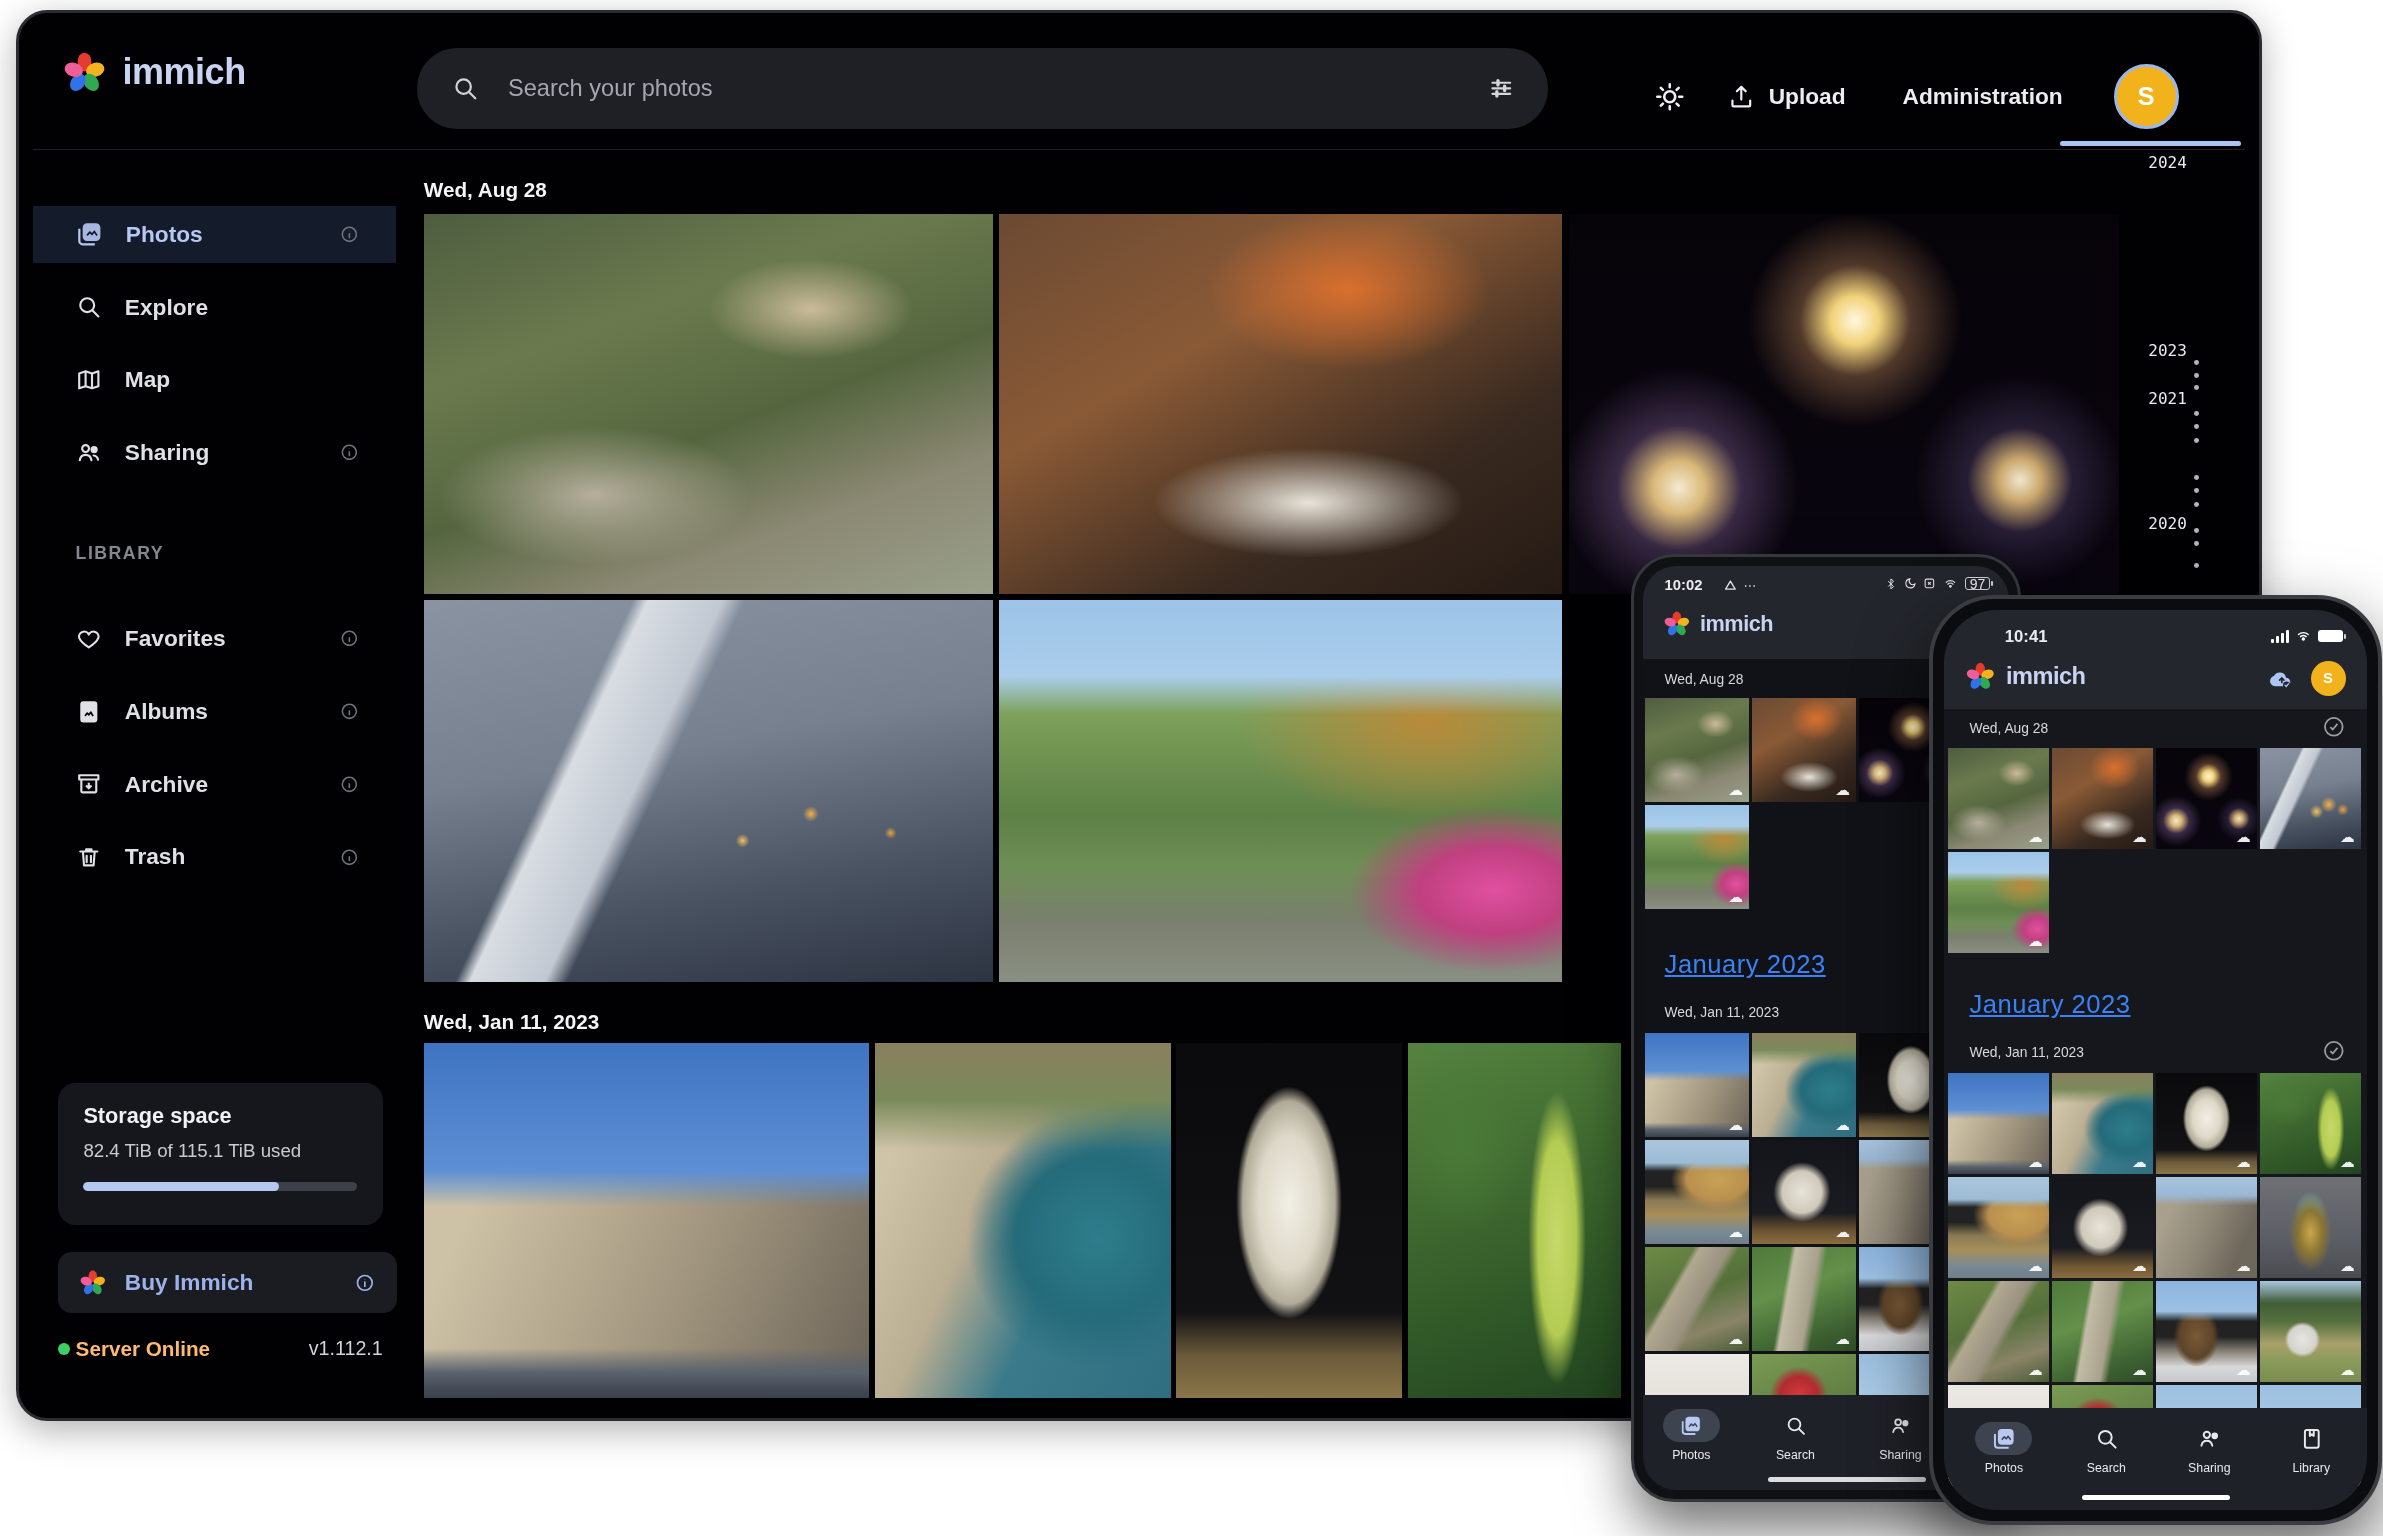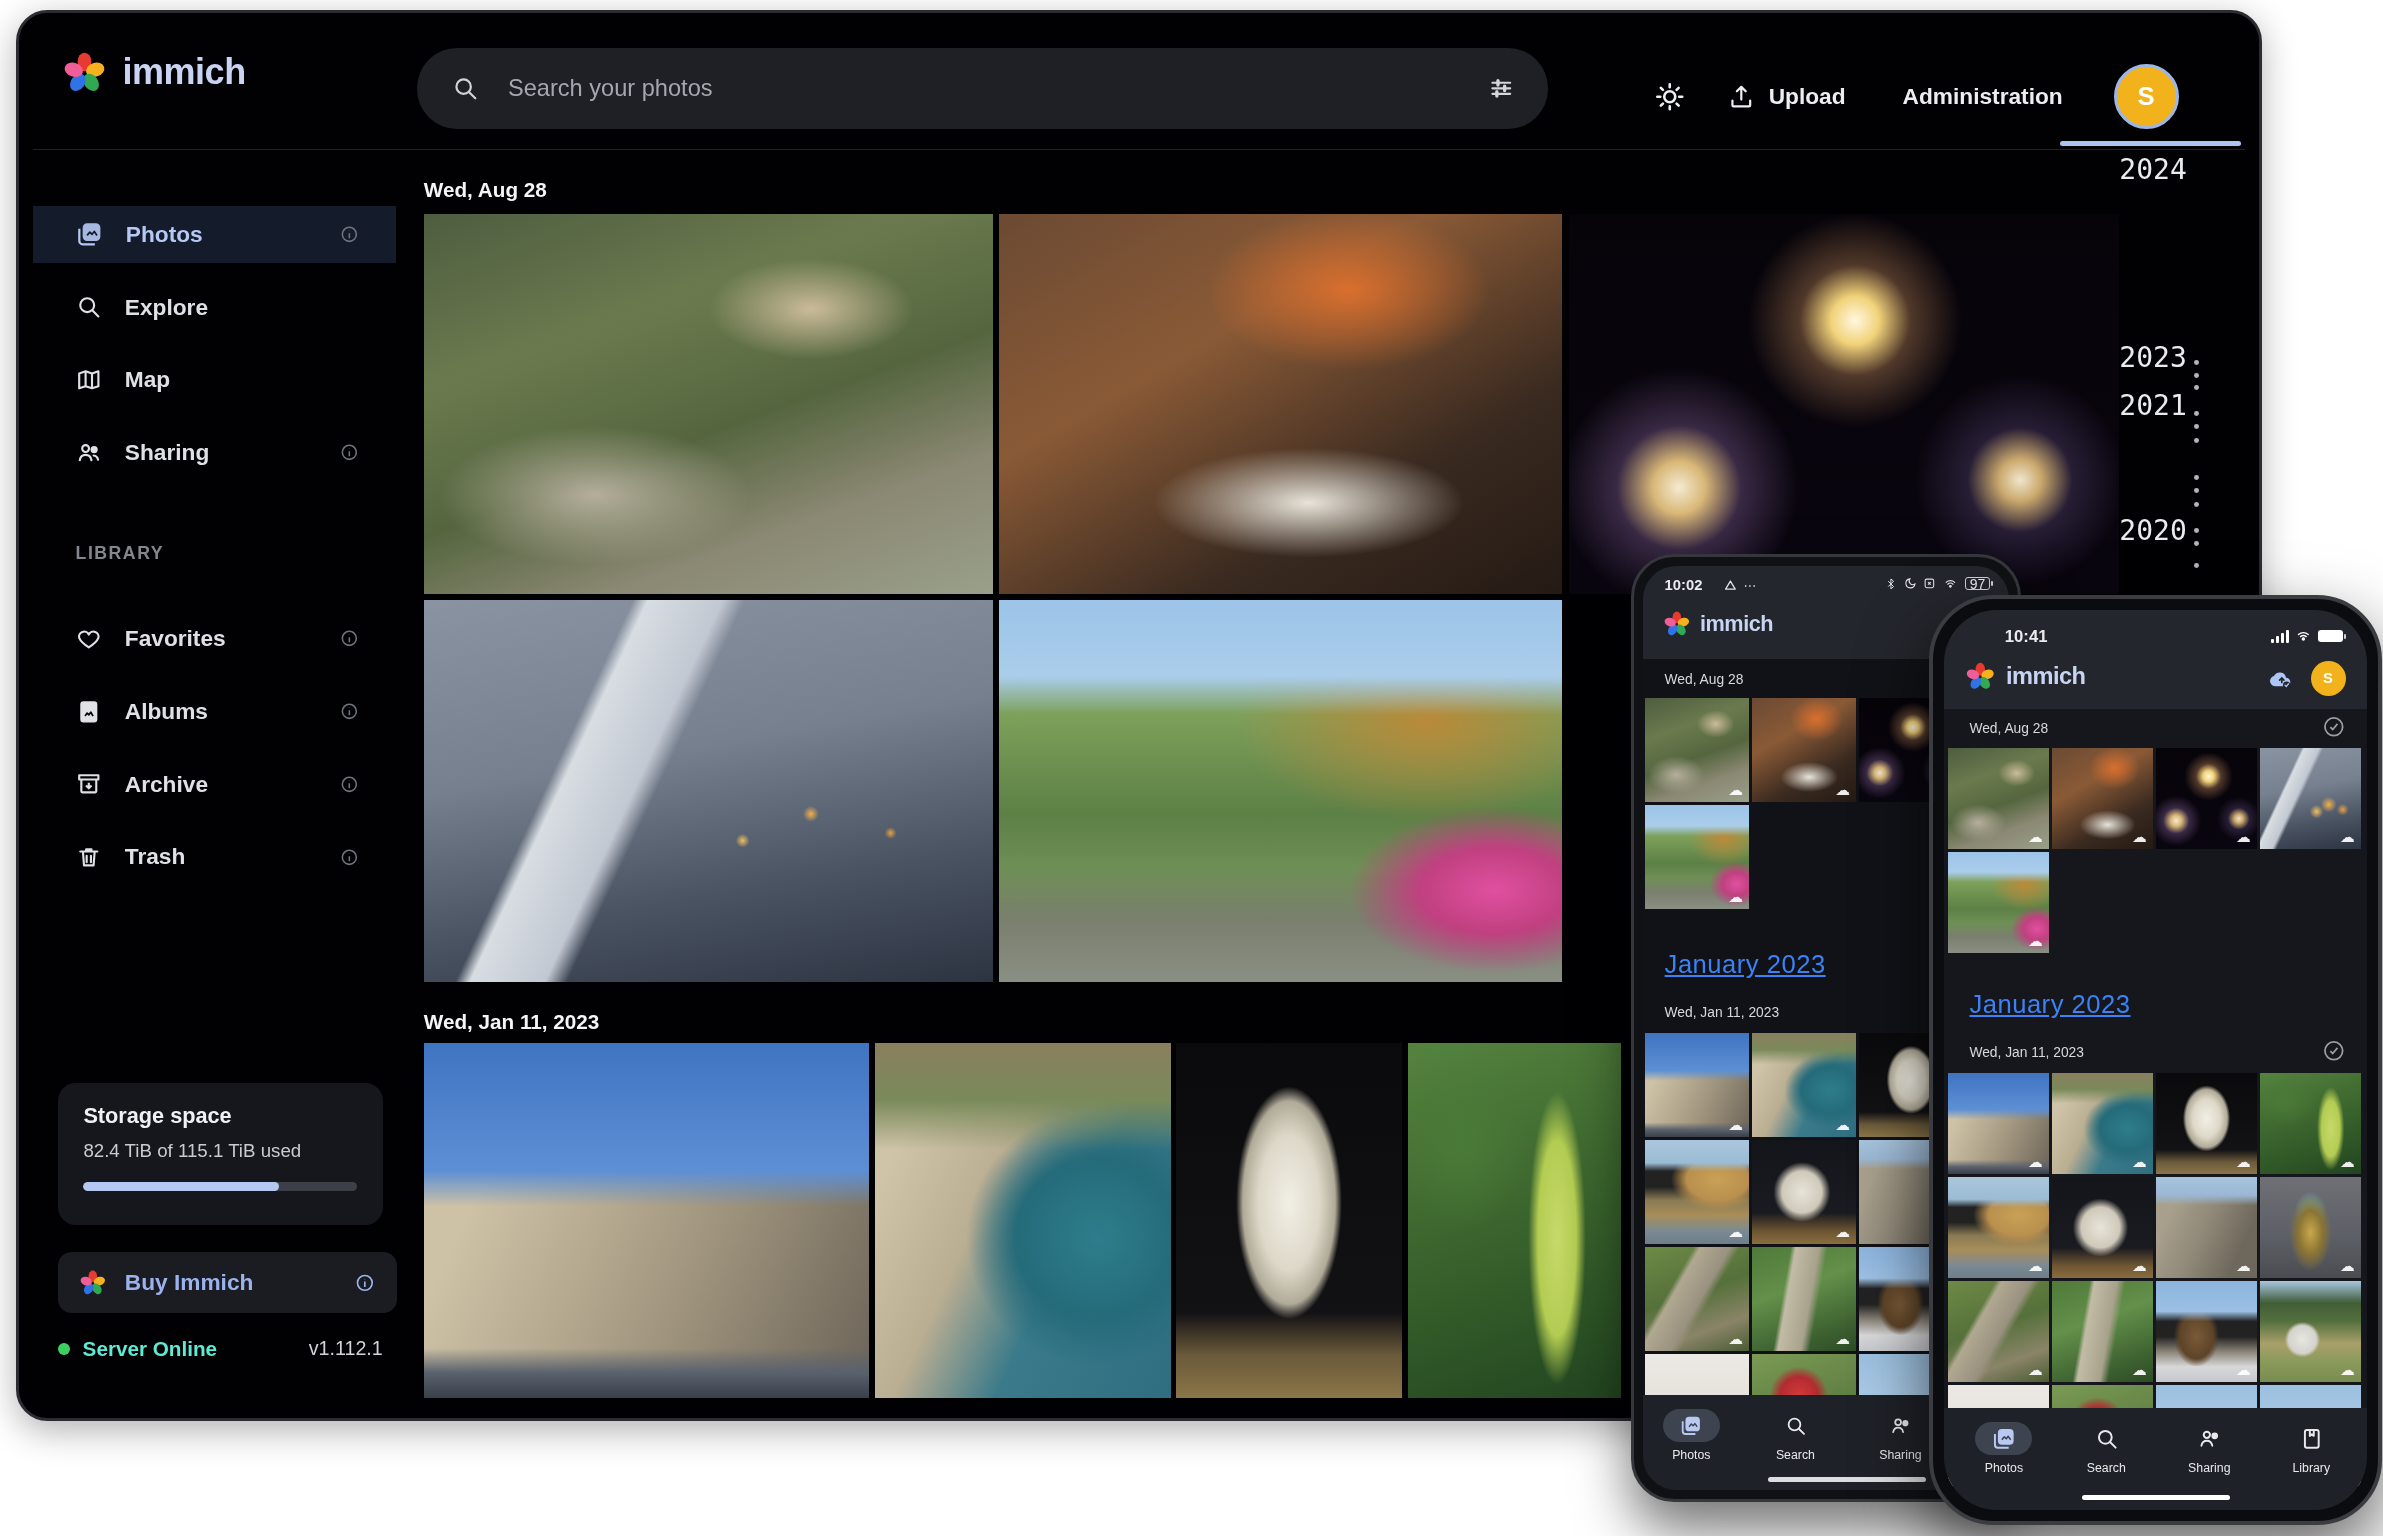--- a/index.html
+++ b/index.html
@@ -39,27 +39,27 @@
   .storage .st-title{font-size:21.7px;font-weight:700;}
   .storage .st-usage{font-size:18.7px;color:#c9cbd1;margin-top:11.8px;}
   .st-bar{margin-top:19.7px;height:8.9px;border-radius:4.9px;background:#3d4049;overflow:hidden;}
   .st-fill{height:100%;border-radius:4.9px;background:#b4c8f2;}
   .buy{position:absolute;left:39px;top:1239px;width:339px;height:61px;background:#1a1c22;border-radius:13.8px;
     display:flex;align-items:center;padding:0 21.7px;box-sizing:border-box;cursor:pointer;}
   .buy .lbl{font-size:22.7px;font-weight:700;color:#9cb2ec;margin-left:17.7px;}
   .buy .info{margin-left:auto;color:#9cb2ec;}
   .server{position:absolute;left:39px;top:1324px;width:325px;display:flex;align-items:center;}
   .dot{width:11.8px;height:11.8px;border-radius:50%;}
-  .server .lbl{font-size:20.7px;font-weight:700;color:#5eead4;margin-left:13px;}
+  .server .lbl{font-size:20.7px;font-weight:700;color:#fdba74;margin-left:6px;}
   .server .ver{font-size:19.7px;color:#d2d4d9;margin-left:auto;}
 
   
   .scrub-line{position:absolute;left:2041px;top:128px;width:181px;height:4.9px;border-radius:3px;background:#a9c4f0;}
   .tl-year{position:absolute;left:2085px;width:83px;text-align:right;color:#e9ebef;
-    font-family:"DejaVu Sans Mono",monospace;font-size:28px;}
+    font-family:"DejaVu Sans Mono",monospace;font-size:16px;}
   .tl-dot{position:absolute;left:2175px;width:4.9px;height:4.9px;border-radius:50%;background:#c7c9ce;opacity:.9;}
 
   
   .g-head{position:absolute;color:#f4f5f7;font-size:20.7px;font-weight:700;}
   .ph{position:absolute;background-color:#222;background-size:cover;}
   .th{position:relative;background-color:#222;flex:0 0 auto;}
   .cloud{position:absolute;right:5.9px;bottom:3.9px;font-size:14.8px;color:rgba(255,255,255,.92);line-height:1;
     font-family:"DejaVu Sans",sans-serif;}
 
   

